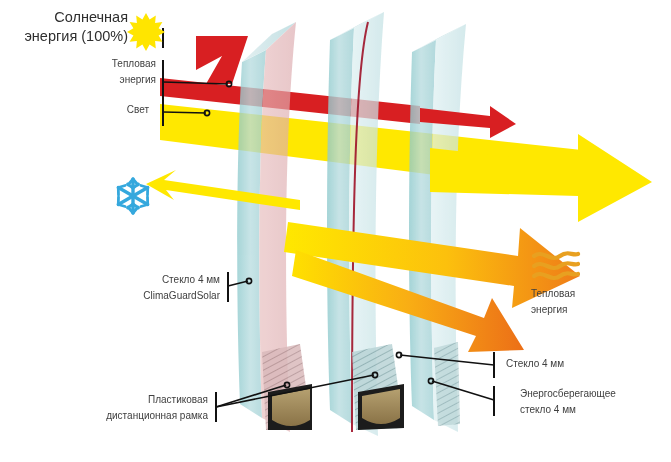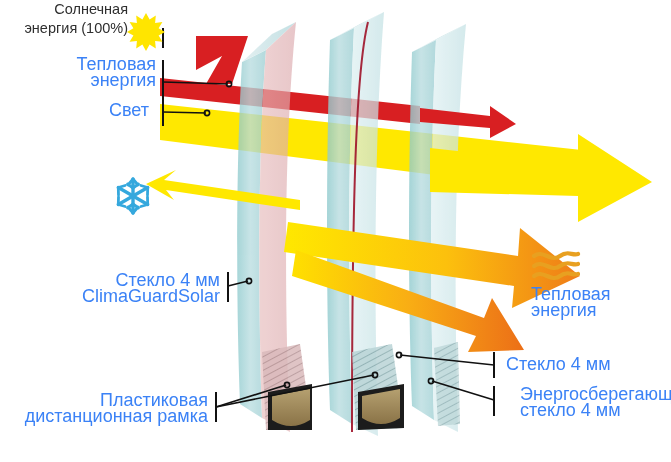--- a/index.html
+++ b/index.html
@@ -19,22 +19,22 @@
   }
   #stage svg.layer {
     position: absolute;
     left: 0;
     top: 0;
     width: 671px;
     height: 462px;
   }
   .lbl {
     position: absolute;
-    color: #3b82f6;
-    font-size: 18px;
+    color: #404040;
+    font-size: 10px;
     line-height: 16px;
     white-space: pre;
     letter-spacing: 0px;
   }
   .lbl.right { text-align: right; }
   .lbl.left  { text-align: left; }
   .lbl.big {
     font-size: 14.5px;
     line-height: 19px;
     color: #2f2f2f;
@@ -216,21 +216,21 @@
       </g>
     </g>
 
     <g fill="none" stroke-width="4.2" stroke-linecap="round">
       <path d="M534,256 C543,249 551,263 560,256 C568,250 572,256 578,254" stroke="#e8a020"></path>
       <path d="M534,266 C543,259 551,273 560,266 C568,260 572,266 578,264" stroke="#e8a020"></path>
       <path d="M534,276 C543,269 551,283 560,276 C568,270 572,276 578,274" stroke="#e8a020"></path>
     </g>
   </svg>
 
-  <div class="lbl big right" style="left:8px; top:0; width:120px;">Солнечная
+  <div class="lbl big right" style="left:8px; top:8px; width:120px;">Солнечная
 энергия (100%)</div>
 
   <div class="lbl right" style="left:60px; top:56px; width:96px;">Тепловая
 энергия</div>
 
   <div class="lbl right" style="left:53px; top:102px; width:96px;">Свет</div>
 
   <div class="lbl right" style="left:70px; top:272px; width:150px;">Стекло 4 мм
 ClimaGuardSolar</div>
 

